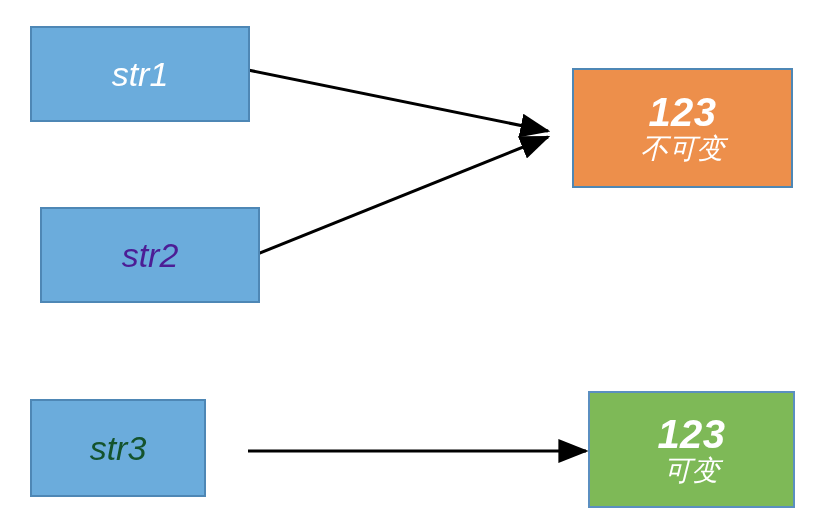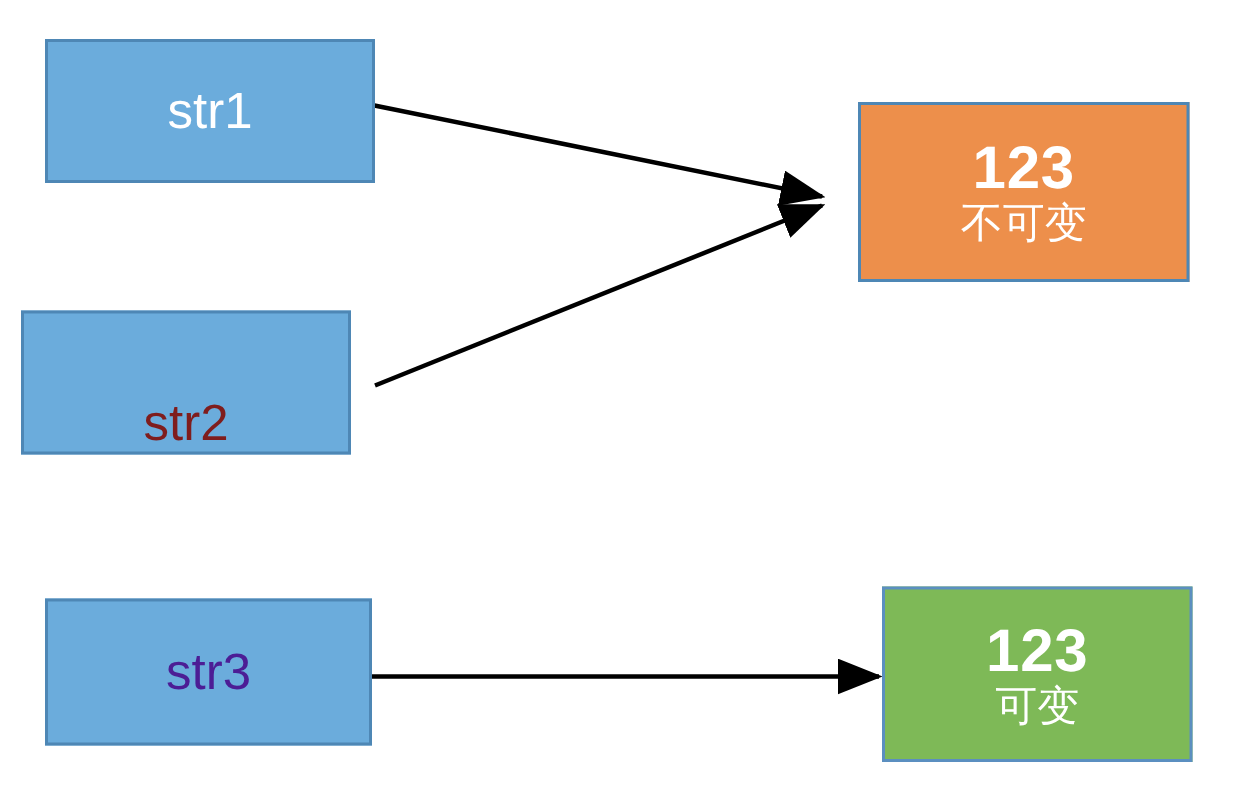--- a/index.html
+++ b/index.html
@@ -59,42 +59,42 @@
     pointer-events: none;
   }
   svg.arrow-layer line {
     stroke: #000000;
     stroke-width: 3;
   }
 </style>
 </head>
 <body>
 
-<div id="canvas" style="background: rgb(255, 255, 255); width: 838px; height: 532px;">
+<div id="canvas" style="background: rgb(255, 255, 255); width: 838px; height: 532px; font-style: italic;">
 
   <svg class="arrow-layer" viewBox="0 0 838 532" xmlns="http://www.w3.org/2000/svg">
     <defs>
       <marker id="ah" markerWidth="10" markerHeight="8" refX="9.2" refY="4" orient="auto" markerUnits="strokeWidth">
         <path d="M0,0 L10,4 L0,8 z" fill="#000000"></path>
       </marker>
     </defs>
     <line marker-end="url(#ah)" x1="248" y1="70" x2="548" y2="131" stroke="#000000"></line>
     <line marker-end="url(#ah)" x1="250" y1="257" x2="548" y2="137" stroke="#000000"></line>
     <line marker-end="url(#ah)" x1="248" y1="451" x2="586" y2="451" stroke="#000000"></line>
   </svg>
 
   <div class="node var-node" style="left: 30px; top: 26px; width: 220px; height: 96px; background: rgb(107, 172, 220); border-color: rgb(78, 135, 181); color: rgb(255, 255, 255);">
     <span class="line1">str1</span>
   </div>
 
-  <div class="node var-node" style="left: 14px; top: 207px; width: 220px; height: 96px; background: rgb(107, 172, 220); border-color: rgb(78, 135, 181); color: #7f1d1d; justify-content: flex-end;">
+  <div class="node var-node" style="left: 40px; top: 207px; width: 220px; height: 96px; background: rgb(107, 172, 220); border-color: rgb(78, 135, 181); color: #4c1d95;">
     <span class="line1">str2</span>
   </div>
 
-  <div class="node var-node" style="left: 30px; top: 399px; width: 218px; height: 98px; background: rgb(107, 172, 220); border-color: rgb(78, 135, 181); color: #4c1d95;">
+  <div class="node var-node" style="left: 30px; top: 399px; width: 176px; height: 98px; background: rgb(107, 172, 220); border-color: rgb(78, 135, 181); color: #14532d;">
     <span class="line1">str3</span>
   </div>
 
   <div class="node val-node" style="left: 572px; top: 68px; width: 221px; height: 120px; background: rgb(237, 143, 75); border-color: rgb(78, 135, 181); color: rgb(255, 255, 255);">
     <span class="line1">123</span>
     <span class="line2">不可变</span>
   </div>
 
   <div class="node val-node" style="left: 588px; top: 391px; width: 207px; height: 117px; background: rgb(126, 185, 87); border-color: rgb(91, 143, 192); color: rgb(255, 255, 255);">
     <span class="line1">123</span>

